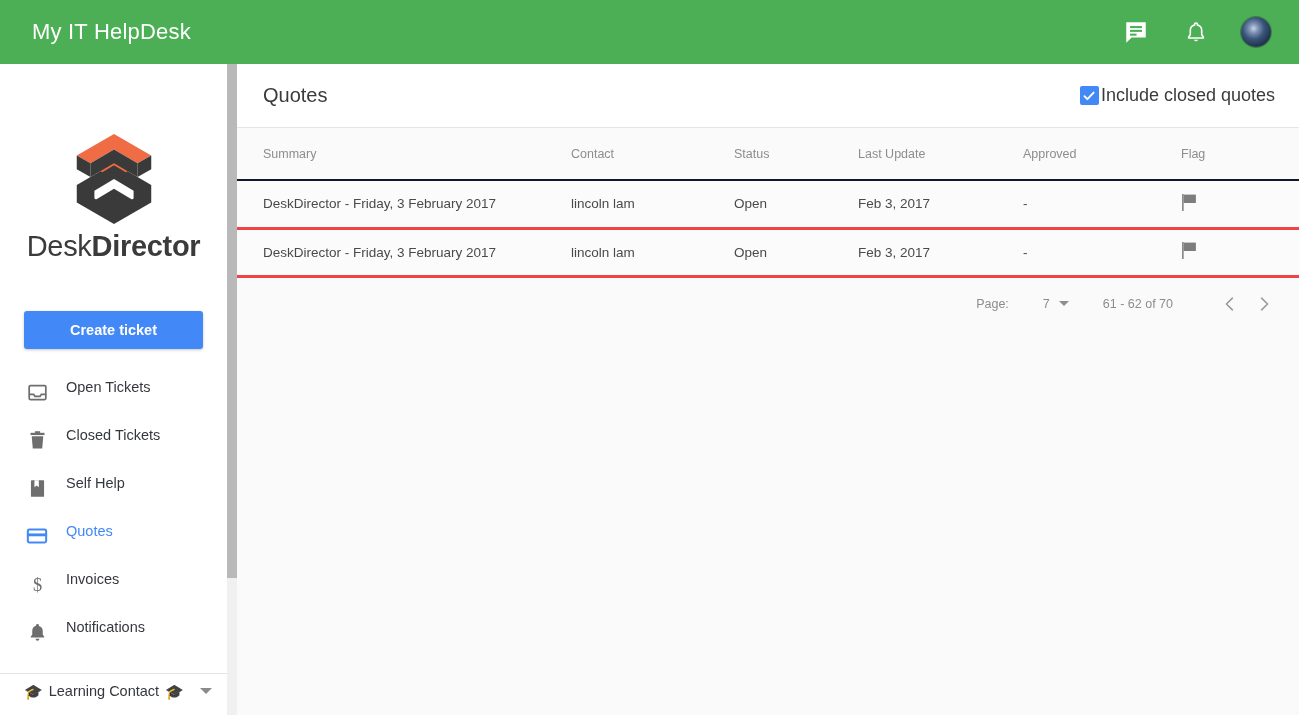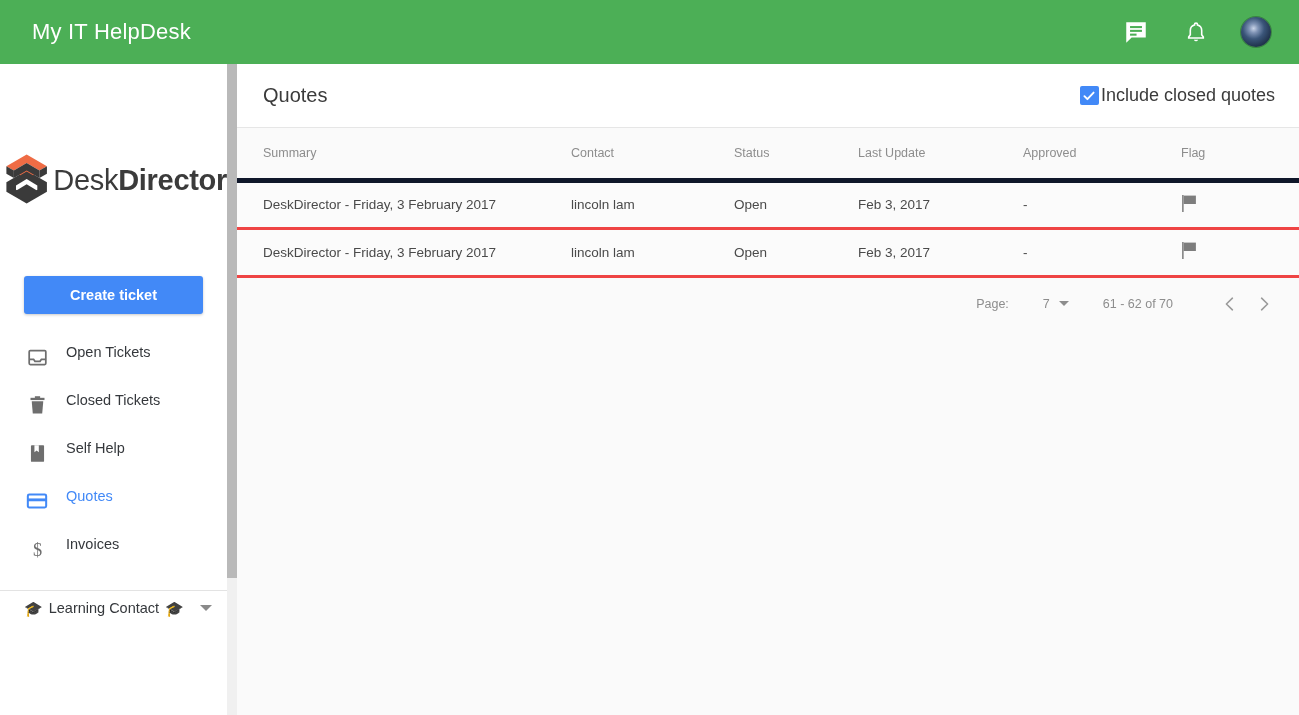--- a/index.html
+++ b/index.html
@@ -31,21 +31,21 @@
     box-shadow:0 0 0 1px rgba(0,0,0,.25);
     cursor:pointer;
   }
 
   
   .sidebar {
     position:absolute; left:0; top:64px; width:227px; height:651px;
     background:#ffffff; overflow:hidden;
   }
   .logo-block {
-    padding-top:66px; display:flex; align-items:center;
+    padding-top:66px; display:flex; flex-direction:column; align-items:center;
   }
   .logo-mark { width:98px; height:98px; }
   .logo-word {
     margin-top:2px; font-size:29px; color:#3b3b3b; letter-spacing:-.3px;
   }
   .logo-word b { font-weight:700; }
   .logo-word span.light { font-weight:400; }
 
   .create-ticket {
     display:block; margin:48px auto 12px; width:179px; height:38px;
@@ -102,21 +102,21 @@
   .cbox {
     width:19px; height:19px; border-radius:2px; background:#4289f7;
     display:flex; align-items:center; justify-content:center;
   }
   .cbox svg { display:block; }
   .closed-label { font-size:18px; color:#3b3b3b; }
 
   table.quotes { width:100%; border-collapse:collapse; table-layout:fixed; }
   table.quotes th {
     text-align:left; font-weight:400; font-size:12.5px; color:#8d8d8d;
-    height:52px; padding:0; border-bottom:5px solid #0f172a;
+    height:52px; padding:0; border-bottom:2px solid #0f172a;
     background:#fafafa;
   }
   table.quotes td {
     font-size:13.5px; color:#4a4a4a; height:48px; padding:0;
     border-bottom:3px solid #ef4444; background:#fbfbfb;
   }
   .c-summary { width:334px; padding-left:26px !important; }
   .c-contact { width:163px; }
   .c-status  { width:124px; }
   .c-update  { width:165px; }
@@ -232,20 +232,29 @@
 
     <div class="nav-item">
       <span class="nav-icon">
         <svg width="21" height="21" viewBox="0 0 24 24">
           <text x="12" y="19.5" font-family="Liberation Serif, serif" font-size="21" fill="#6e6e6e" text-anchor="middle">$</text>
         </svg>
       </span>
       <span>Invoices</span>
     </div>
 
+    <div class="nav-item">
+      <span class="nav-icon">
+        <svg width="21" height="21" viewBox="0 0 24 24">
+          <path d="M12 2.2a1.7 1.7 0 0 1 1.7 1.7v.6a5.9 5.9 0 0 1 4.3 5.6v4.2l1.7 2.5v.9H4.3v-.9L6 14.3V10a5.9 5.9 0 0 1 4.3-5.6v-.6A1.7 1.7 0 0 1 12 2.2z" fill="#6e6e6e"></path>
+          <path d="M9.8 19.2a2.2 2.2 0 0 0 4.4 0z" fill="#6e6e6e"></path>
+        </svg>
+      </span>
+      <span>Notifications</span>
+    </div>
 
     <div class="nav-sep"></div>
 
     <div class="learning">
       <span class="cap">🎓</span>
       <span>Learning Contact</span>
       <span class="cap">🎓</span>
       <span class="caret-down"></span>
     </div>
   </div>

